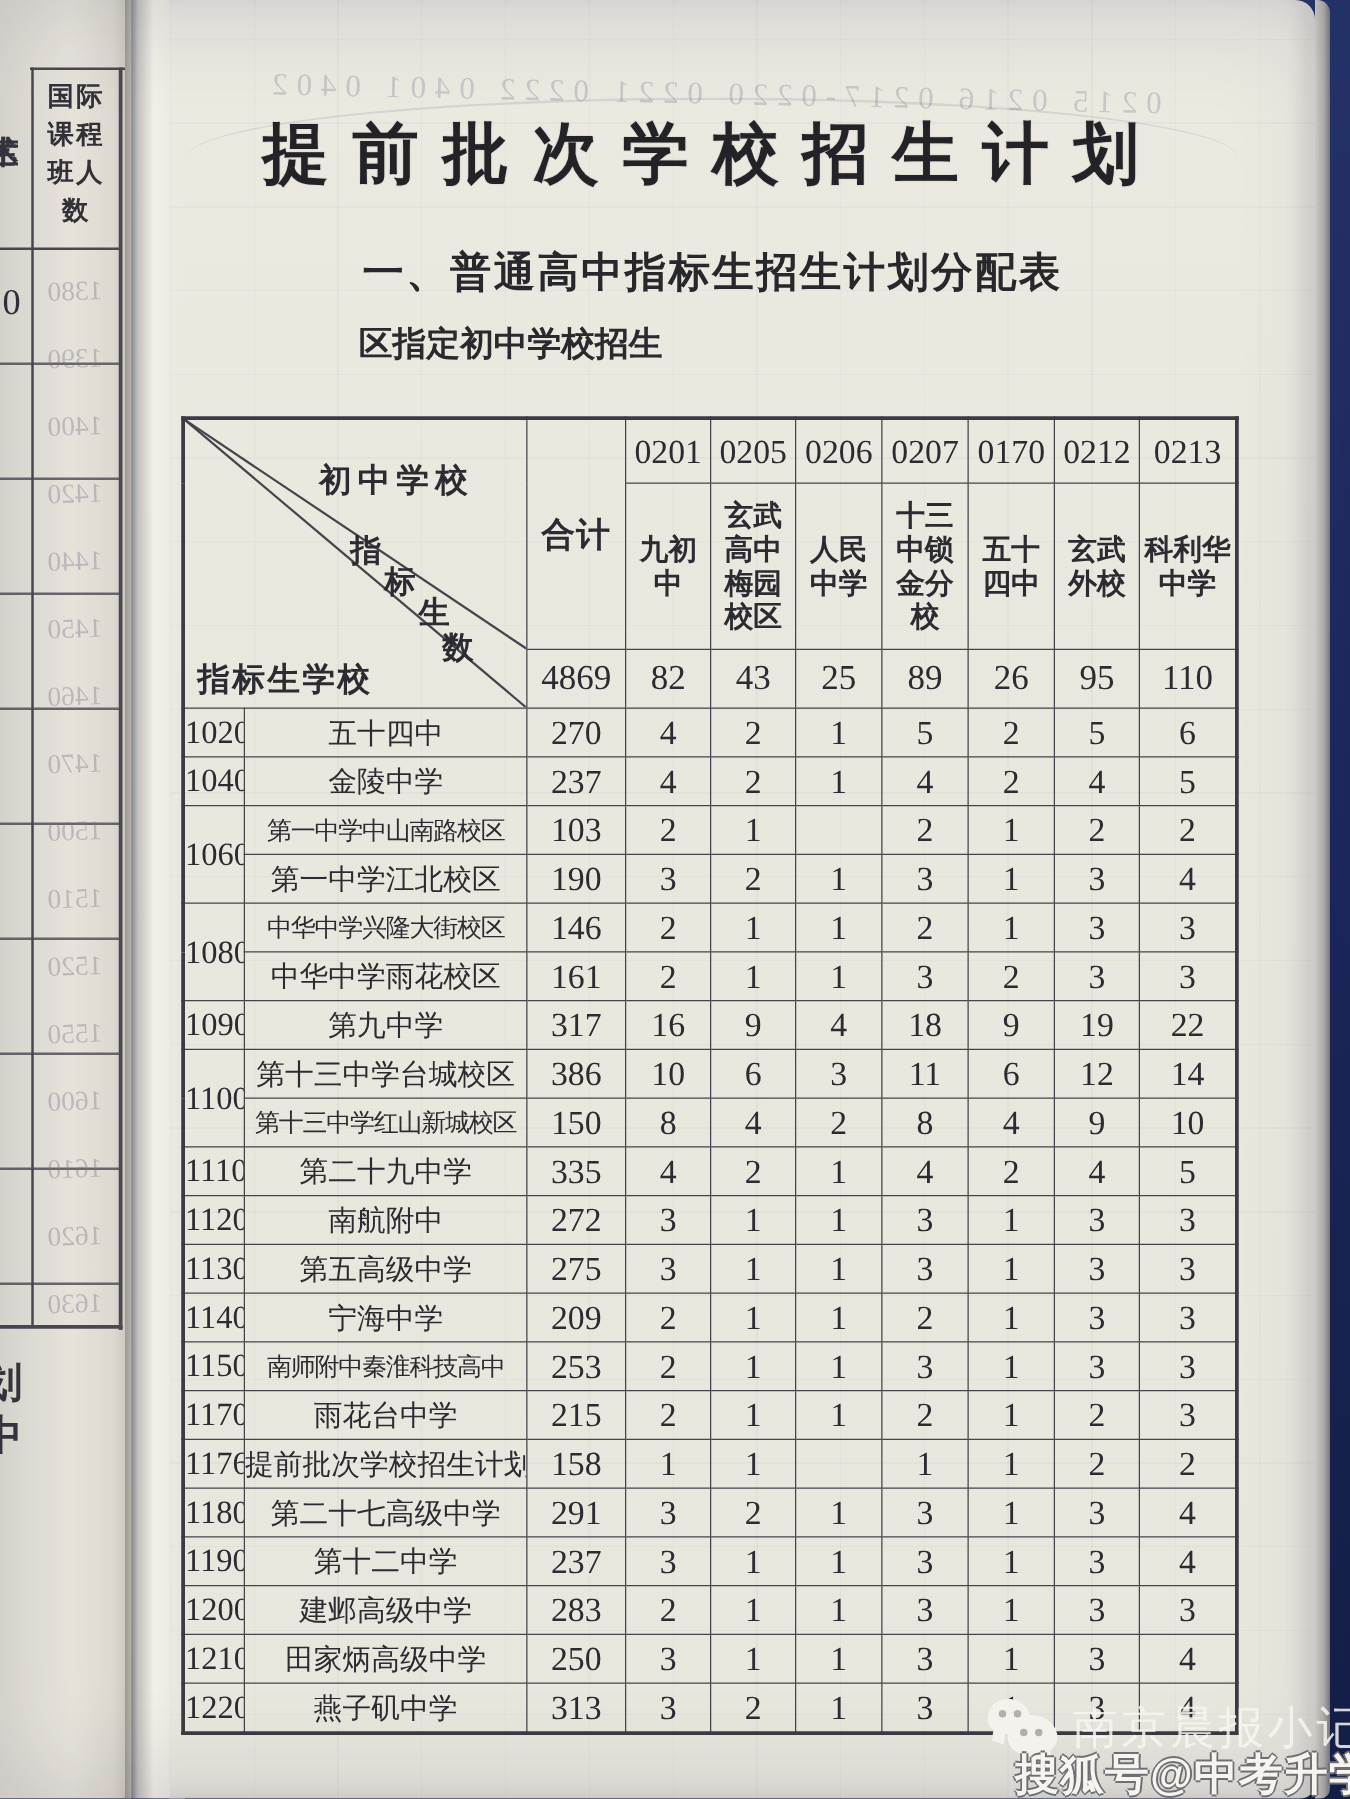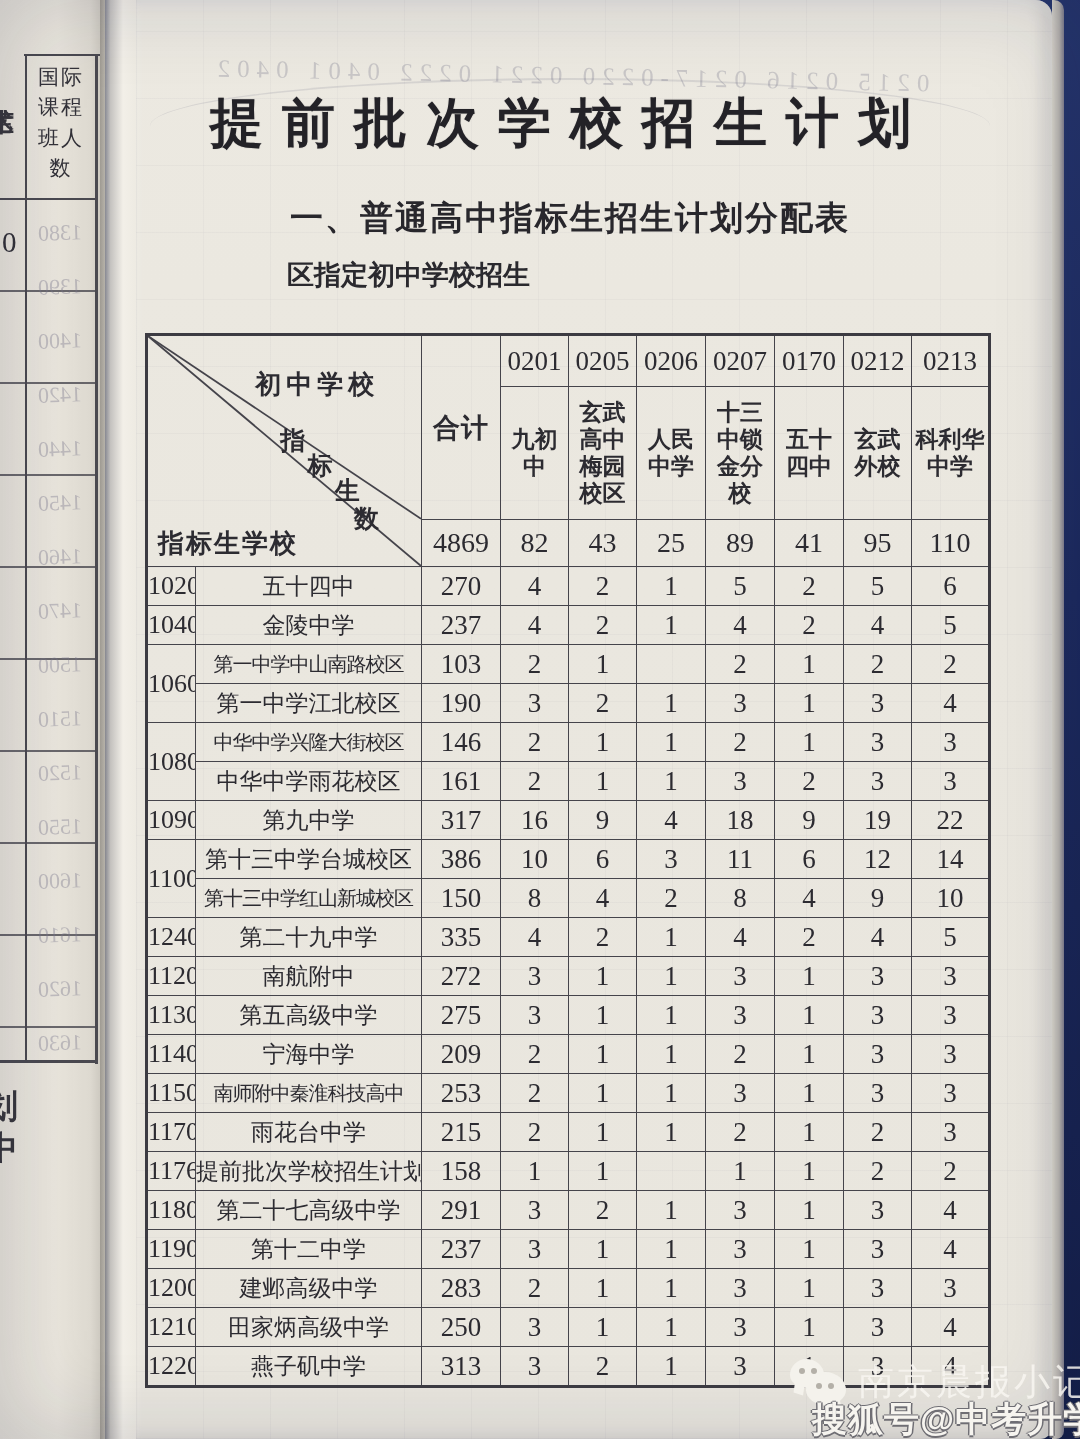--- a/index.html
+++ b/index.html
@@ -7,21 +7,21 @@
          background:linear-gradient(175deg,#27376f 0%,#1c2a5e 45%,#141f48 100%);
          font-family:"Liberation Serif","DejaVu Serif",serif;color:#2e2d33;}
 
   
   .left-page{position:absolute;left:0;top:0;width:105px;height:1439px;
              background:linear-gradient(90deg,#e6e2d9 0%,#eae6dd 55%,#ddd9d0 86%,#c6c2b9 100%);}
   .left-page .vline{position:absolute;background:#4a4950;width:2px;}
   .left-page .hline{position:absolute;background:#4a4950;height:2px;}
   .lp-header{position:absolute;left:28px;top:58px;width:66px;height:138px;
              font-size:21px;line-height:1.45;letter-spacing:2px;text-align:center;
-             padding-top:4px;box-sizing:border-box;color:#333239;font-weight:400;}
+             padding-top:4px;box-sizing:border-box;color:#333239;font-weight:700;}
   .lp-art{position:absolute;left:-13px;top:88px;width:32px;font-size:25px;line-height:1.42;
           color:#38373d;font-weight:600;writing-mode:vertical-rl;text-orientation:upright;}
   .lp-zero{position:absolute;left:2px;top:226px;font-size:29px;color:#323138;}
   .ghost-num{position:absolute;left:30px;width:60px;text-align:center;font-size:22px;
              color:rgba(122,119,140,.38);transform:scaleX(-1) rotate(2deg);}
   .lp-char{position:absolute;left:-15px;font-size:33px;font-weight:700;color:#38373d;}
 
   
   .gutter{position:absolute;left:100px;top:0;width:48px;height:1439px;
           background:linear-gradient(90deg,rgba(120,116,108,.55) 0%,rgba(214,210,201,.9) 22%,
@@ -214,21 +214,21 @@
         <td class="h-name">五十四中</td>
         <td class="h-name">玄武外校</td>
         <td class="h-name">科利华中学</td>
       </tr>
       <tr class="hr3">
         <td>4869</td>
         <td>82</td>
         <td>43</td>
         <td>25</td>
         <td>89</td>
-        <td>41</td>
+        <td>26</td>
         <td>95</td>
         <td>110</td>
       </tr>
     </thead>
     <tbody id="tbody">
         <tr>
           <td class="c-code" rowspan="1">1020</td>
           <td class="c-name">五十四中</td>
           <td class="c-val c-total">270</td>
           <td class="c-val">4</td>
@@ -326,21 +326,21 @@
           <td class="c-val c-total">150</td>
           <td class="c-val">8</td>
           <td class="c-val">4</td>
           <td class="c-val">2</td>
           <td class="c-val">8</td>
           <td class="c-val">4</td>
           <td class="c-val">9</td>
           <td class="c-val">10</td>
         </tr>
         <tr>
-          <td class="c-code" rowspan="1">1240</td>
+          <td class="c-code" rowspan="1">1110</td>
           <td class="c-name">第二十九中学</td>
           <td class="c-val c-total">335</td>
           <td class="c-val">4</td>
           <td class="c-val">2</td>
           <td class="c-val">1</td>
           <td class="c-val">4</td>
           <td class="c-val">2</td>
           <td class="c-val">4</td>
           <td class="c-val">5</td>
         </tr>

